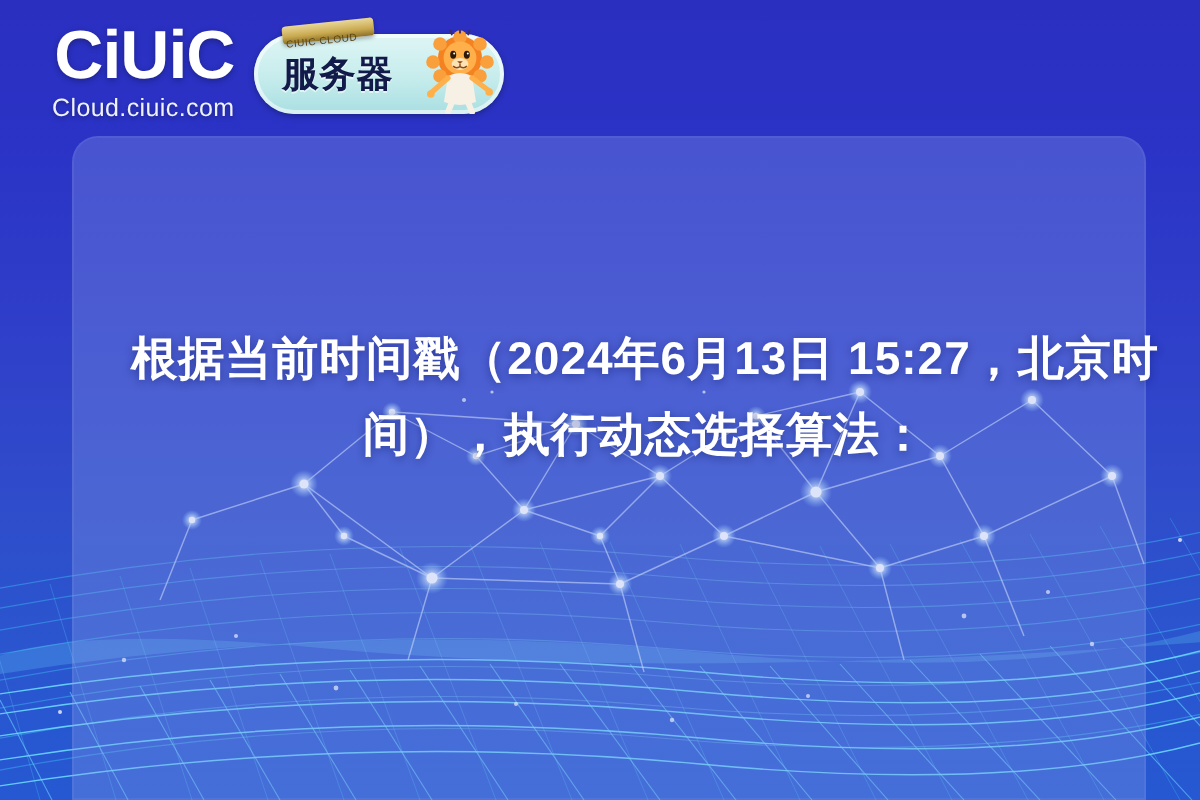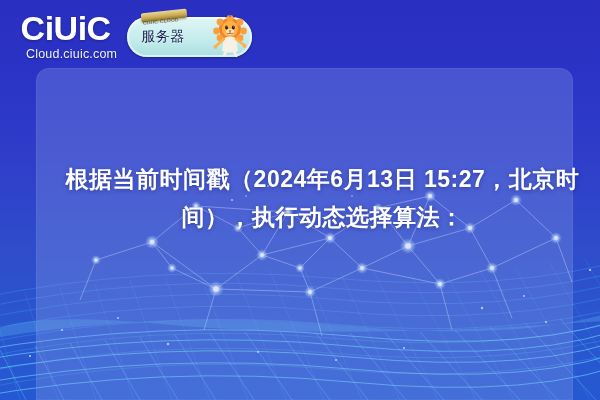--- a/index.html
+++ b/index.html
@@ -37,21 +37,21 @@
   #brand-header {
     position: absolute;
     left: 14px;
     top: 6px;
     height: 60px;
     display: flex;
     align-items: center;
     gap: 10px;
     z-index: 8;
   }
-  #logo-block { display: flex; flex-direction: column; align-items: center; line-height: 1; }
+  #logo-block { display: flex; flex-direction: column; align-items: flex-end; line-height: 1; }
   #logo-wordmark {
     font-size: 34px;
     font-weight: 700;
     color: #ffffff;
     letter-spacing: -0.5px;
     text-shadow: 0 1px 3px rgba(0,0,0,0.30);
   }
   #logo-domain {
     margin-top: 3px;
     font-size: 12.5px;
@@ -91,22 +91,22 @@
     left: 16px;
     top: 1px;
     font-size: 5px;
     color: #5a4412;
     transform: rotate(-6deg);
     white-space: nowrap;
     letter-spacing: 0.3px;
   }
   #badge-label {
     margin-left: 14px;
-    font-size: 14px;
-    font-weight: 400;
+    font-size: 18px;
+    font-weight: 700;
     color: #121a4a;
     letter-spacing: 0.5px;
     text-shadow: 0 1px 0 rgba(255,255,255,0.55);
   }
   #badge-mascot {
     position: absolute;
     right: 4px;
     bottom: 0px;
     width: 36px;
     height: 42px;

